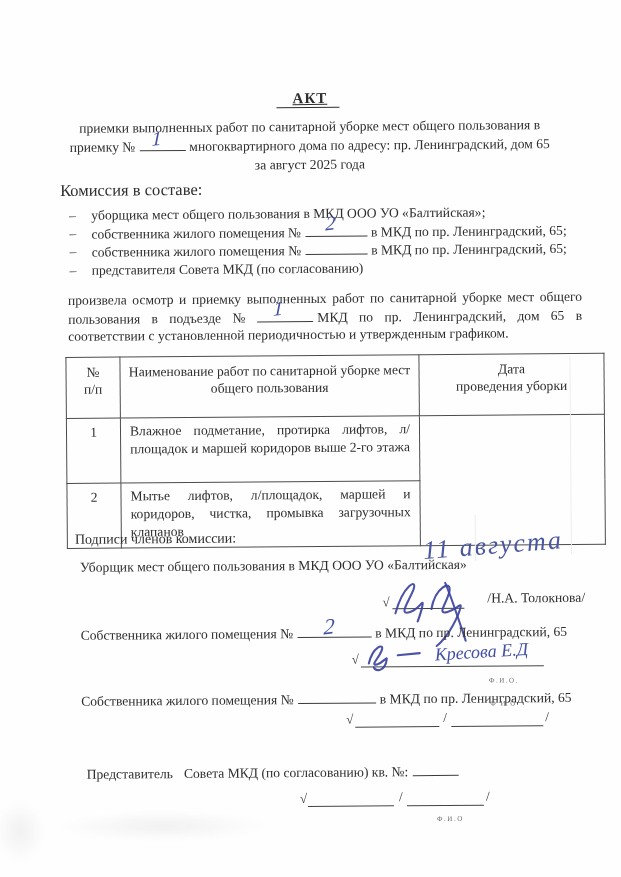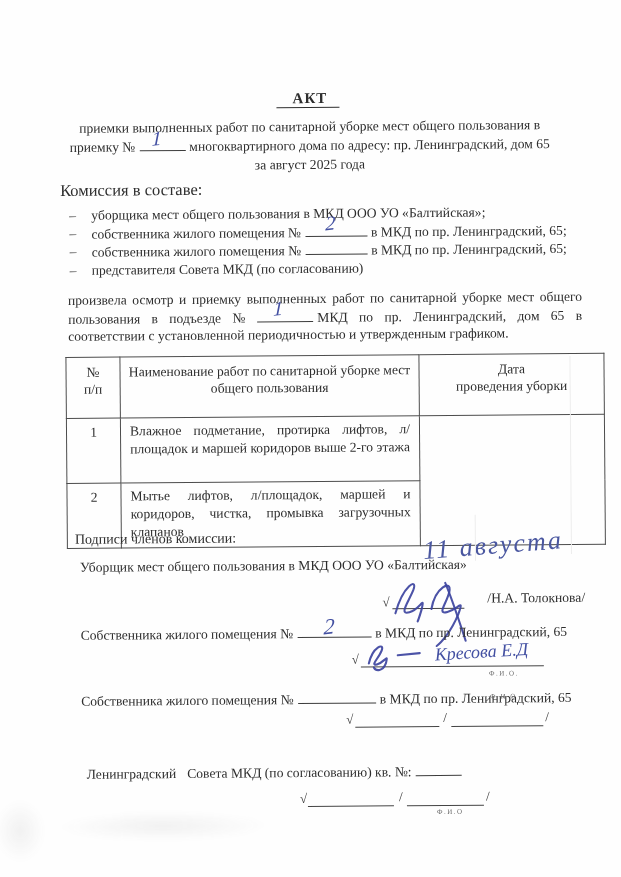--- a/index.html
+++ b/index.html
@@ -3,21 +3,21 @@
 <meta charset="utf-8">
 <style>
   html,body{margin:0;padding:0;background:#ffffff;}
   .page{
     position:relative;width:621px;height:877px;background:#fefefe;overflow:hidden;
     font-family:"Liberation Serif", serif;color:#2e2e2e;
   }
   .tilt{position:absolute;inset:0;transform:rotate(-0.45deg);transform-origin:310px 430px;}
   .abs{position:absolute;}
   .doc-title{top:90px;left:0;width:100%;text-align:center;font-size:15px;font-weight:bold;letter-spacing:1px;}
-  .doc-title span{border-bottom:1.4px solid #2e2e2e;padding:0 12px 1px 16px;}
+  .doc-title span{border-bottom:1.4px solid #2e2e2e;padding:0 12px 1px 16px;text-decoration:underline;}
   .intro{top:117px;left:50px;width:524px;text-align:center;font-size:13.6px;line-height:19px;}
   .blank{display:inline-block;border-bottom:1px solid #3c3c3c;height:13px;position:relative;vertical-align:baseline;margin:0 4px;}
   .hw{color:#4350a2;font-style:italic;position:absolute;white-space:nowrap;}
   .hw-num{font-size:20px;top:-8px;left:12px;transform:rotate(-6deg) skewX(-8deg);}
   .comm-head{top:179px;left:62px;font-size:16.5px;}
   .members{top:205px;left:71px;width:516px;font-size:13.6px;line-height:17.6px;}
   .member{display:flex;}
   .member .dash{width:22px;flex:none;}
   .statement{top:290px;left:69px;width:514px;font-size:13.6px;line-height:17.6px;text-align:justify;}
   table.works{position:absolute;top:355px;left:66px;width:511px;border-collapse:collapse;table-layout:fixed;font-size:13.6px;}
@@ -26,21 +26,21 @@
   td.num{width:45px;text-align:center;padding-top:6px;}
   td.work{width:290px;text-align:justify;padding:4px 9px 6px;line-height:18px;}
   td.datecell{width:176px;position:relative;}
   .hw-date{position:absolute;left:2px;bottom:-16px;font-size:26px;color:#4a57a0;font-style:italic;letter-spacing:2px;transform:rotate(-4deg);white-space:nowrap;}
   .fold{background:#ededed;width:1px;}
   .sig-head{top:530px;left:74px;font-size:14px;}
   .lbl{font-size:13.6px;}
   .check{font-size:13px;color:#3a3a3a;}
   .sline{border-bottom:1px solid #444;height:14px;}
   .slash{font-size:13.5px;color:#3a3a3a;}
-  .fio{font-size:7px;color:#6b6b6b;letter-spacing:1.5px;}
+  .fio{font-size:7px;color:#6b6b6b;letter-spacing:1.5px;margin-top:7px;}
   .hw-name{color:#4350a2;font-style:italic;font-size:18px;white-space:nowrap;transform:rotate(-3deg);}
   .sig-svg path{fill:none;stroke:#3d44a0;stroke-width:2.1;stroke-linecap:round;opacity:.92;}
   .flexline{display:flex;align-items:baseline;white-space:nowrap;}
   .smudge{background:radial-gradient(ellipse at center, rgba(70,70,70,0.07), rgba(0,0,0,0) 70%);filter:blur(2px);}
 </style>
 </head>
 <body>
 
 <div class="page">
   <div class="tilt">
@@ -149,21 +149,21 @@
     </div>
 
     <span class="abs check" style="top:712px;left:344px">√</span>
     <div class="abs sline" style="top:713px;left:353px;width:84px"></div>
     <span class="abs slash" style="top:711px;left:441px">/</span>
     <div class="abs sline" style="top:713px;left:449px;width:92px"></div>
     <span class="abs slash" style="top:711px;left:543px">/</span>
     <div class="abs fio" style="top:694px;left:488px">Ф И О</div>
 
     <div class="abs lbl flexline" style="top:763px;left:84px">
-      <span>Ленинградский</span>
+      <span>Представитель</span>
         <span style="margin-left:11px">Совета МКД (по согласованию) кв. №:</span>
         <span class="blank" style="width:46px"></span>
     </div>
 
     <span class="abs check" style="top:791px;left:297px">√</span>
     <div class="abs sline" style="top:792px;left:305px;width:86px"></div>
     <span class="abs slash" style="top:790px;left:396px">/</span>
     <div class="abs sline" style="top:792px;left:404px;width:77px"></div>
     <span class="abs slash" style="top:790px;left:483px">/</span>
     <div class="abs fio" style="top:809px;left:434px">Ф.И.О</div>

